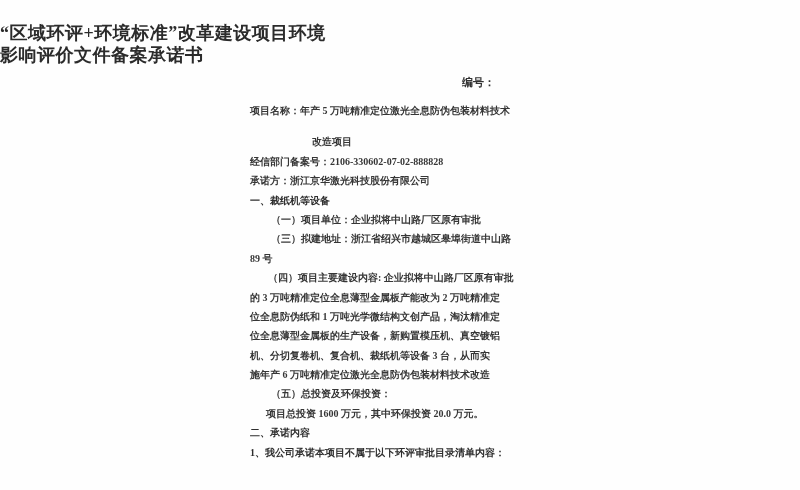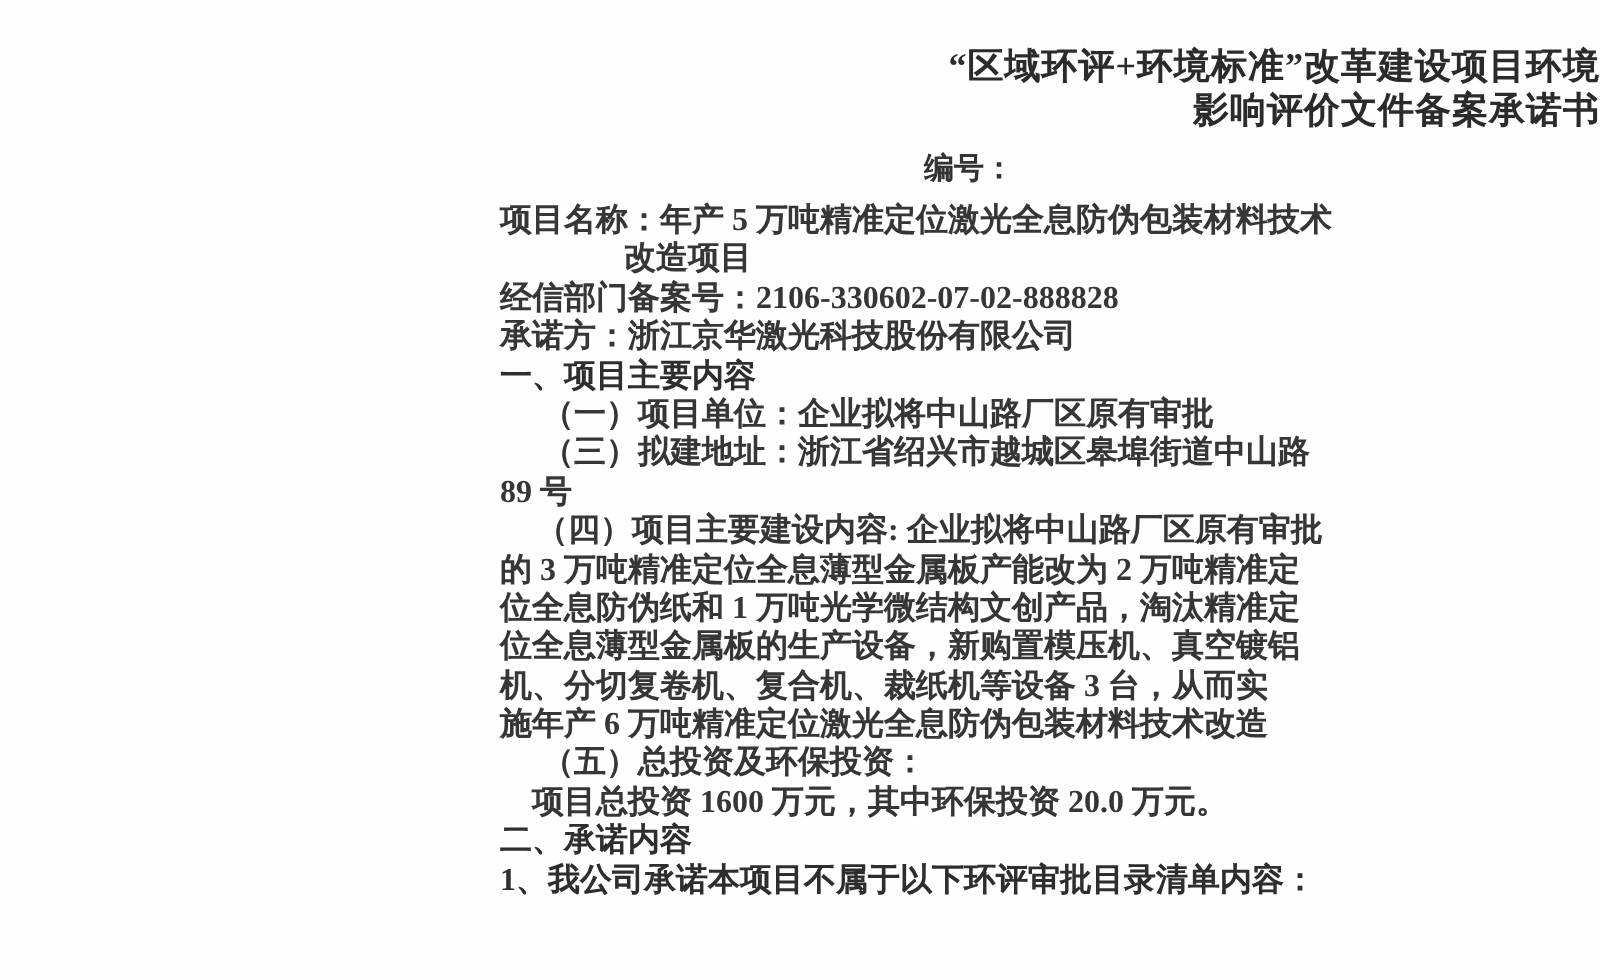--- a/index.html
+++ b/index.html
@@ -14,74 +14,74 @@
     background: #fefefe;
     overflow: hidden;
     font-family: "Liberation Serif", "DejaVu Serif", serif;
     color: #3a3a3a;
   }
   .title {
     position: absolute;
     top: 22px;
     left: 0;
     width: 800px;
-    text-align: right;
+    text-align: left;
     font-size: 18px;
     font-weight: 700;
     line-height: 22px;
     color: #2b2b2b;
     letter-spacing: 0.5px;
   }
   .num {
     position: absolute;
     top: 75px;
     left: 462px;
-    font-size: 15px;
+    font-size: 11px;
     font-weight: 700;
     color: #333333;
   }
   .body-col {
     position: absolute;
     top: 101px;
     left: 250px;
     width: 330px;
   }
   .ln {
     height: 19.4px;
     line-height: 19.4px;
-    font-size: 16px;
+    font-size: 10px;
     font-weight: 600;
     white-space: nowrap;
     color: #363636;
   }
   .heading { font-weight: 700; color: #2e2e2e; }
   .p16 { padding-left: 16px; }
   .p18 { padding-left: 18px; }
   .p21 { padding-left: 21px; }
-  .p62 { padding-left: 62px; }
+  .p62 { padding-left: 62px; margin-top: 12px; }
 </style>
 </head>
 <body>
 
 <div class="page">
 
   <div class="title">
     <div>“区域环评+环境标准”改革建设项目环境</div>
     <div>影响评价文件备案承诺书</div>
   </div>
 
   <div class="num">编号：</div>
 
   <div class="body-col">
     <div class="ln">项目名称：年产 5 万吨精准定位激光全息防伪包装材料技术</div>
     <div class="ln p62">改造项目</div>
     <div class="ln">经信部门备案号：2106-330602-07-02-888828</div>
     <div class="ln">承诺方：浙江京华激光科技股份有限公司</div>
 
-    <div class="ln heading">一、项目主要内容</div>
+    <div class="ln heading">一、裁纸机等设备</div>
     <div class="ln p21">（一）项目单位：企业拟将中山路厂区原有审批</div>
     <div class="ln p21">（三）拟建地址：浙江省绍兴市越城区皋埠街道中山路</div>
     <div class="ln">89 号</div>
     <div class="ln p18">（四）项目主要建设内容: 企业拟将中山路厂区原有审批</div>
     <div class="ln">的 3 万吨精准定位全息薄型金属板产能改为 2 万吨精准定</div>
     <div class="ln">位全息防伪纸和 1 万吨光学微结构文创产品，淘汰精准定</div>
     <div class="ln">位全息薄型金属板的生产设备，新购置模压机、真空镀铝</div>
     <div class="ln">机、分切复卷机、复合机、裁纸机等设备 3 台，从而实</div>
     <div class="ln">施年产 6 万吨精准定位激光全息防伪包装材料技术改造</div>
     <div class="ln p21">（五）总投资及环保投资：</div>

